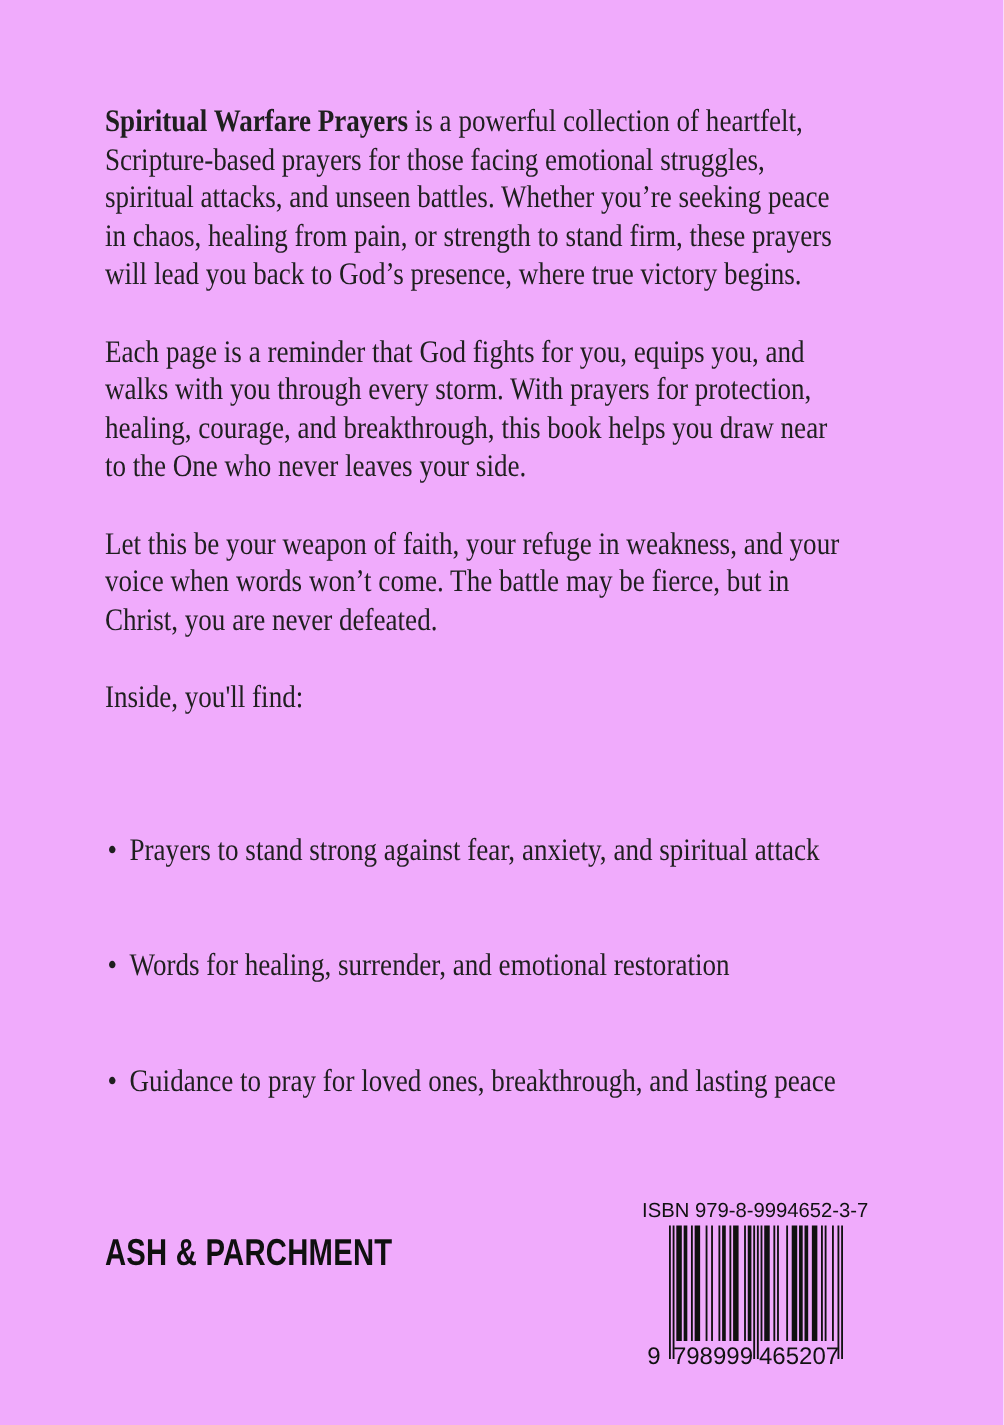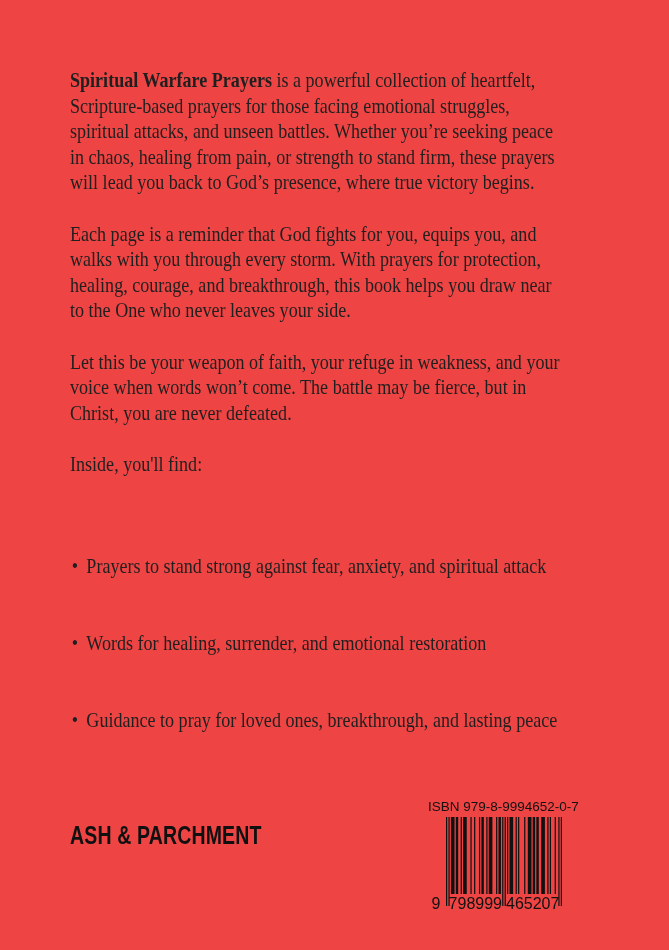--- a/index.html
+++ b/index.html
@@ -1,17 +1,17 @@
 <!DOCTYPE html>
 <html><head>
 <meta charset="utf-8">
 <style>
   html,body{margin:0;padding:0;background:#fff;}
   .page{
-    position:relative;width:669px;height:950px;background:#ef4444;
+    position:relative;width:669px;height:950px;background:#f0abfc;
     overflow:hidden;font-family:"Liberation Serif","DejaVu Serif",serif;
   }
   .blurb{
     position:absolute;left:70px;top:68px;width:585px;
     font-size:21px;line-height:25.6px;color:#1f1f1f;
   }
   .para{
     margin:0 0 25.6px 0;white-space:pre;
     transform:scaleX(.86);transform-origin:0 0;
   }
@@ -63,21 +63,21 @@
     <ul class="features">
       <li>Prayers to stand strong against fear, anxiety, and spiritual attack</li>
       <li>Words for healing, surrender, and emotional restoration</li>
       <li>Guidance to pray for loved ones, breakthrough, and lasting peace</li>
     </ul>
 
     <div class="brand">ASH &amp; PARCHMENT</div>
   </div>
 
   <div class="barcode">
-    <div class="isbn">ISBN 979-8-9994652-0-7</div>
+    <div class="isbn">ISBN 979-8-9994652-3-7</div>
     <svg id="barcode-svg" xmlns="http://www.w3.org/2000/svg" viewBox="0 0 148 95" width="148" height="95" fill="#111111">
         <rect x="18.00" y="1" width="1.22" height="89"></rect>
         <rect x="20.44" y="1" width="1.22" height="89"></rect>
         <rect x="22.88" y="1" width="3.66" height="77"></rect>
         <rect x="27.77" y="1" width="2.44" height="77"></rect>
         <rect x="32.65" y="1" width="1.22" height="77"></rect>
         <rect x="35.09" y="1" width="3.66" height="77"></rect>
         <rect x="42.42" y="1" width="1.22" height="77"></rect>
         <rect x="46.08" y="1" width="1.22" height="77"></rect>
         <rect x="50.97" y="1" width="1.22" height="77"></rect>

